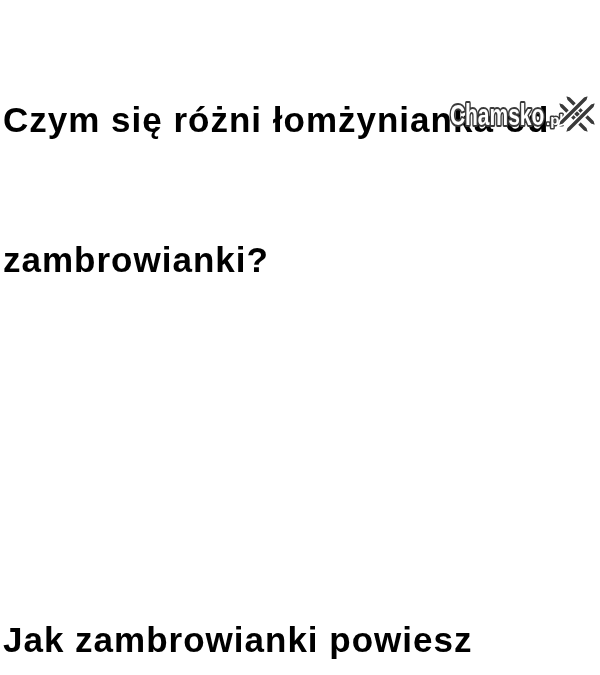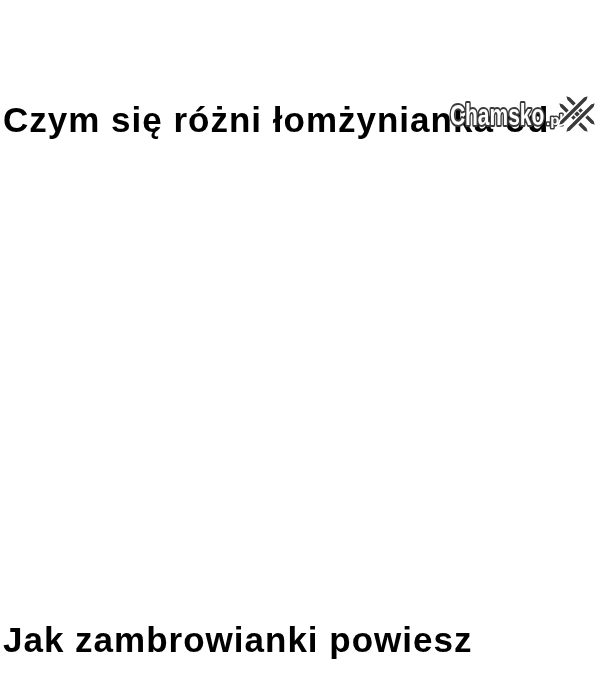--- a/index.html
+++ b/index.html
@@ -73,20 +73,21 @@
     fill: #3a3a3a;
   }
 </style>
 </head>
 <body>
 
 <div class="meme">
 
   <div class="caption caption-top">
     <div>Czym się różni łomżynianka od</div>
+    <div>zambrowianki?</div>
   </div>
 
   <div class="watermark">
     <svg viewBox="0 0 162 52" xmlns="http://www.w3.org/2000/svg">
       <text class="wm-brand" transform="scale(0.7 1)" x="17" y="35" font-size="30">Chamsko</text>
       <text class="wm-tld" x="108" y="35" font-size="15">.pl</text>
       <g transform="translate(139,24) rotate(45)">
         <polygon class="wm-bar" points="-22,-5 -17,-2.4 17,-2.4 22,-5 17,-7.6 -17,-7.6"></polygon>
         <polygon class="wm-bar" points="-22,5 -17,7.6 17,7.6 22,5 17,2.4 -17,2.4"></polygon>
         <polygon class="wm-bar" points="-5,-22 -2.4,-17 -2.4,17 -5,22 -7.6,17 -7.6,-17"></polygon>

